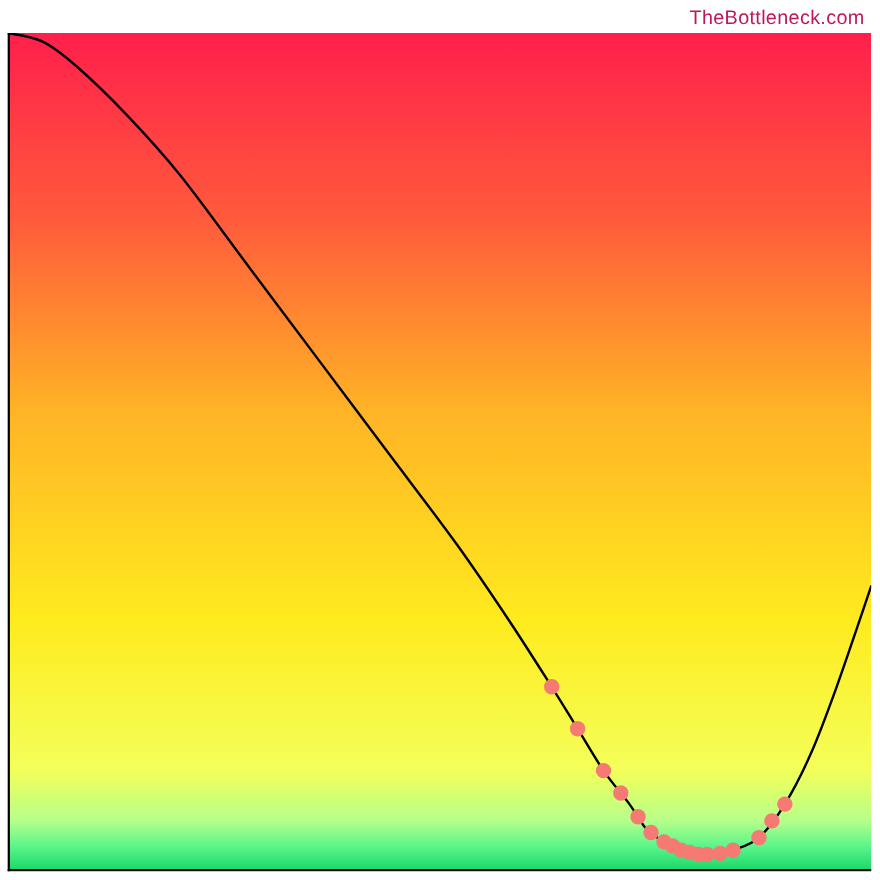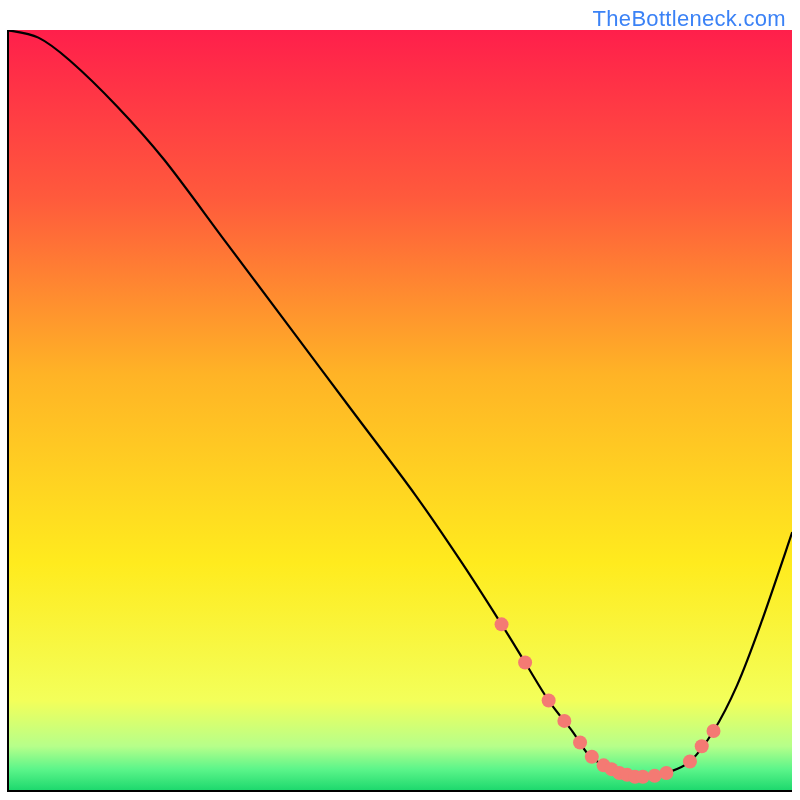--- a/index.html
+++ b/index.html
@@ -13,22 +13,22 @@
   }
   .wrap {
     position: relative;
     width: 800px;
     height: 800px;
   }
   .watermark {
     position: absolute;
     top: 6px;
     right: 14px;
-    font-size: 22px;
-    color: #3b82f6;
+    font-size: 18px;
+    color: #be185d;
     letter-spacing: 0.3px;
     z-index: 10;
   }
   .plot-frame {
     position: absolute;
     top: 30px;
     left: 7px;
     width: 785px;
     height: 762px;
     box-sizing: border-box;

